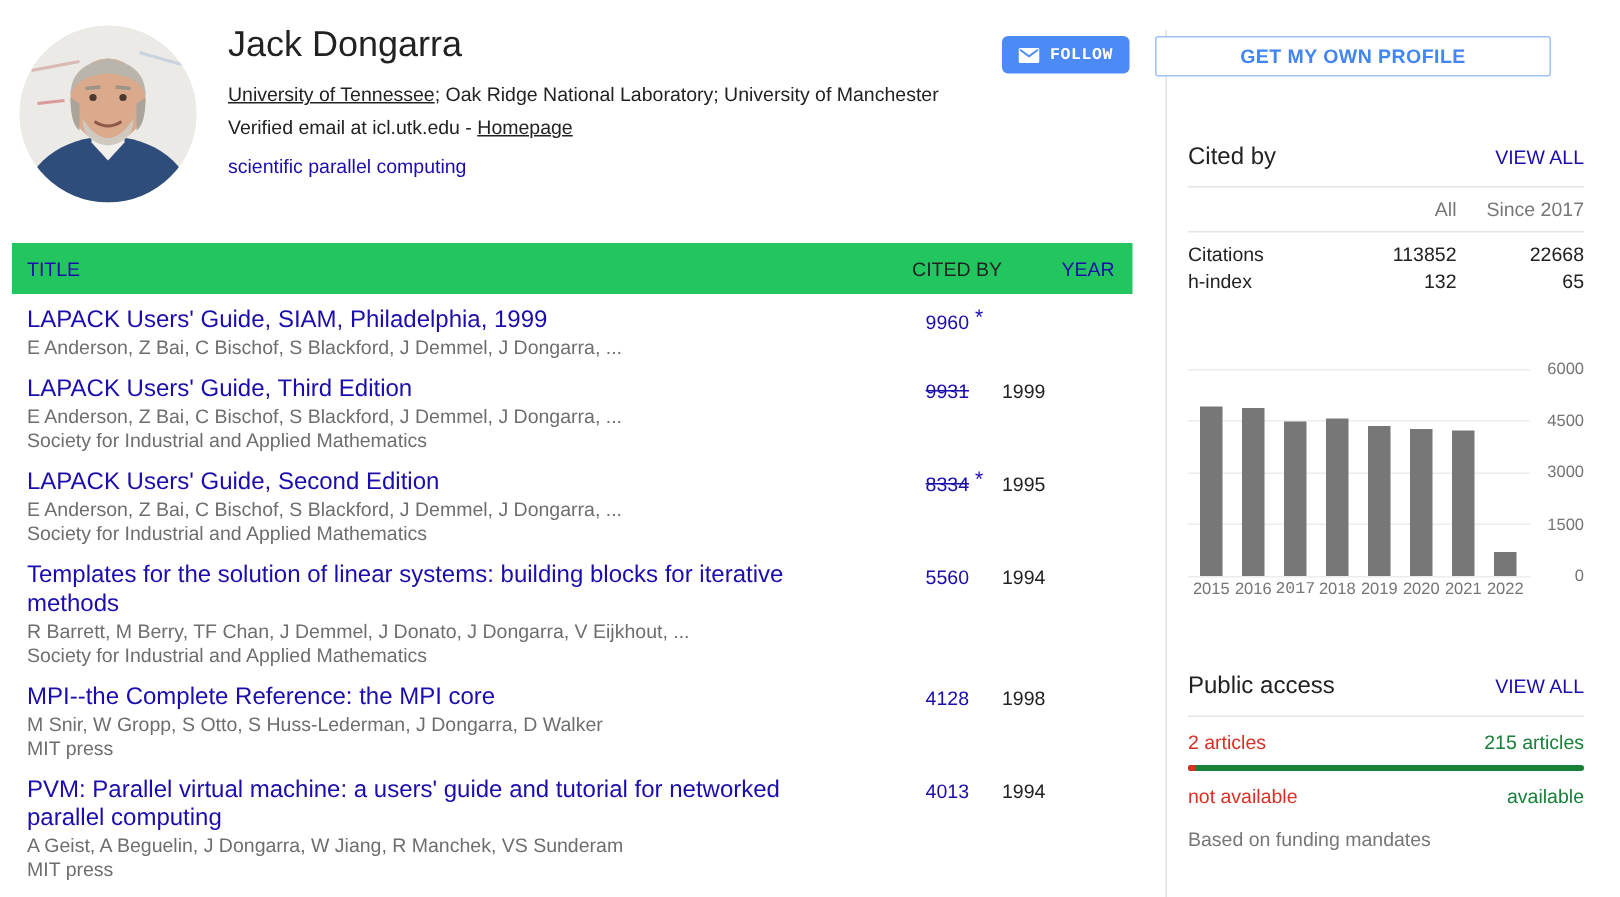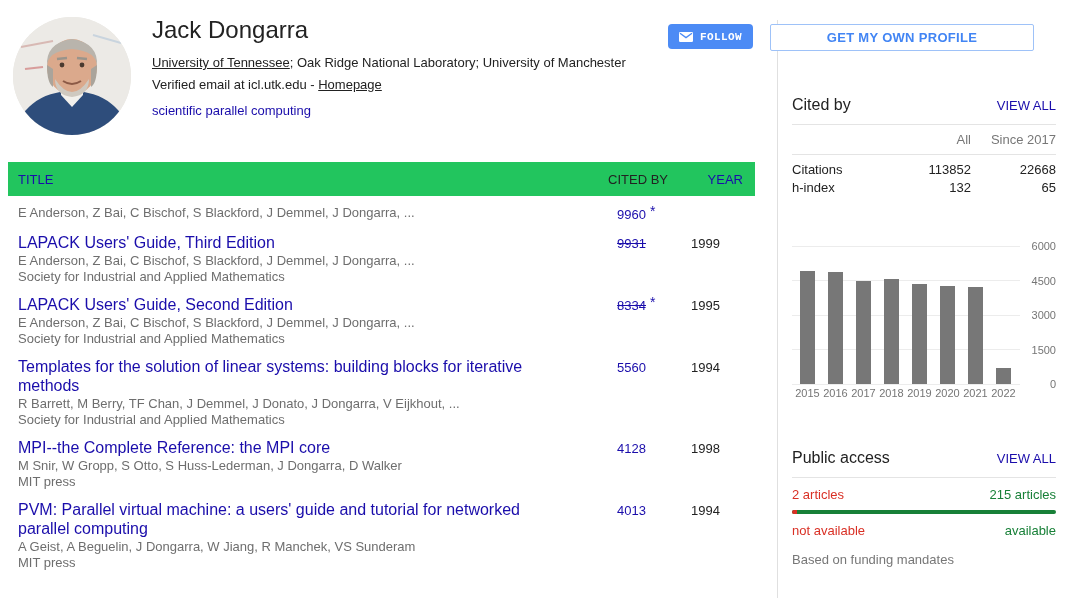--- a/index.html
+++ b/index.html
@@ -35,21 +35,21 @@
   .th-year{width:75px;text-align:right;color:#1a0dab;}
   .articles{position:absolute;left:8px;top:196px;width:747px;}
   .article-row{display:flex;align-items:flex-start;padding:8px 12px 3px 10px;}
   .art-main{flex:1;padding-right:10px;min-width:0;}
   .art-title{display:block;font-size:16px;line-height:19px;color:#1a0dab;}
   .art-meta{font-size:13px;line-height:14px;color:#6e6e6e;margin-top:2px;}
   .art-cited{width:65px;text-align:right;font-size:13px;padding-top:3px;}
   .art-cited a{color:#1a0dab;}
   .art-cited a.strike{text-decoration:line-through;}
   .art-star{width:18px;font-size:14px;color:#1a0dab;padding-left:4px;position:relative;top:-1px;}
-  .art-year{width:75px;text-align:center;font-size:13px;color:#222;padding-top:3px;}
+  .art-year{width:75px;text-align:left;font-size:13px;color:#222;padding-top:3px;}
   
   .v-divider{position:absolute;left:777px;top:20px;height:578px;width:1px;background:#e0e0e0;}
   .get-profile-btn{
     position:absolute;left:770px;top:24px;width:264px;height:27px;
     background:#fff;border:1px solid #9ec2f8;border-radius:2px;
     color:#4285f4;font-size:13px;font-weight:bold;letter-spacing:.3px;
     font-family:"Liberation Sans", sans-serif;box-sizing:border-box;
   }
   .panel-head{display:flex;justify-content:space-between;align-items:baseline;}
   .panel-title{font-size:16px;color:#222;font-weight:400;}
@@ -120,20 +120,21 @@
 
 <div class="table-head">
   <a class="th-title">TITLE</a>
   <span class="th-cited">CITED BY</span>
   <a class="th-year">YEAR</a>
 </div>
 
 <div class="articles">
     <div class="article-row">
       <div class="art-main">
+        <a class="art-title">LAPACK Users' Guide, SIAM, Philadelphia, 1999</a>
         <div class="art-meta">E Anderson, Z Bai, C Bischof, S Blackford, J Demmel, J Dongarra, ...</div>
       </div>
       <div class="art-cited"><a>9960</a></div>
       <span class="art-star">*</span>
       <div class="art-year"></div>
     </div>
     <div class="article-row">
       <div class="art-main">
         <a class="art-title">LAPACK Users' Guide, Third Edition</a>
         <div class="art-meta">E Anderson, Z Bai, C Bischof, S Blackford, J Demmel, J Dongarra, ...</div>
@@ -232,21 +233,21 @@
       <div class="bar" style="left: 176px; height: 96.6px; background: rgb(119, 119, 119);"></div>
       <div class="bar" style="left: 204px; height: 16.1px; background: rgb(119, 119, 119);"></div>
     </div>
 <div class="ylabel" style="top: 132px;">0</div>
     <div class="ylabel" style="top: 97.5px;">1500</div>
     <div class="ylabel" style="top: 63px;">3000</div>
     <div class="ylabel" style="top: 28.5px;">4500</div>
     <div class="ylabel" style="top: -6px;">6000</div>
     <div class="xlabel" style="left: 1.5px;">2015</div>
     <div class="xlabel" style="left: 29.5px;">2016</div>
-    <div class="xlabel" style="left: 57.5px;">2017</div>
+    <div class="xlabel" style="left: 57.5px; font-family: Liberation Mono, monospace;">2017</div>
     <div class="xlabel" style="left: 85.5px;">2018</div>
     <div class="xlabel" style="left: 113.5px;">2019</div>
     <div class="xlabel" style="left: 141.5px;">2020</div>
     <div class="xlabel" style="left: 169.5px;">2021</div>
     <div class="xlabel" style="left: 197.5px;">2022</div>
   </div>
 
 <div class="public-panel">
   <div class="panel-head">
     <span class="panel-title">Public access</span>

